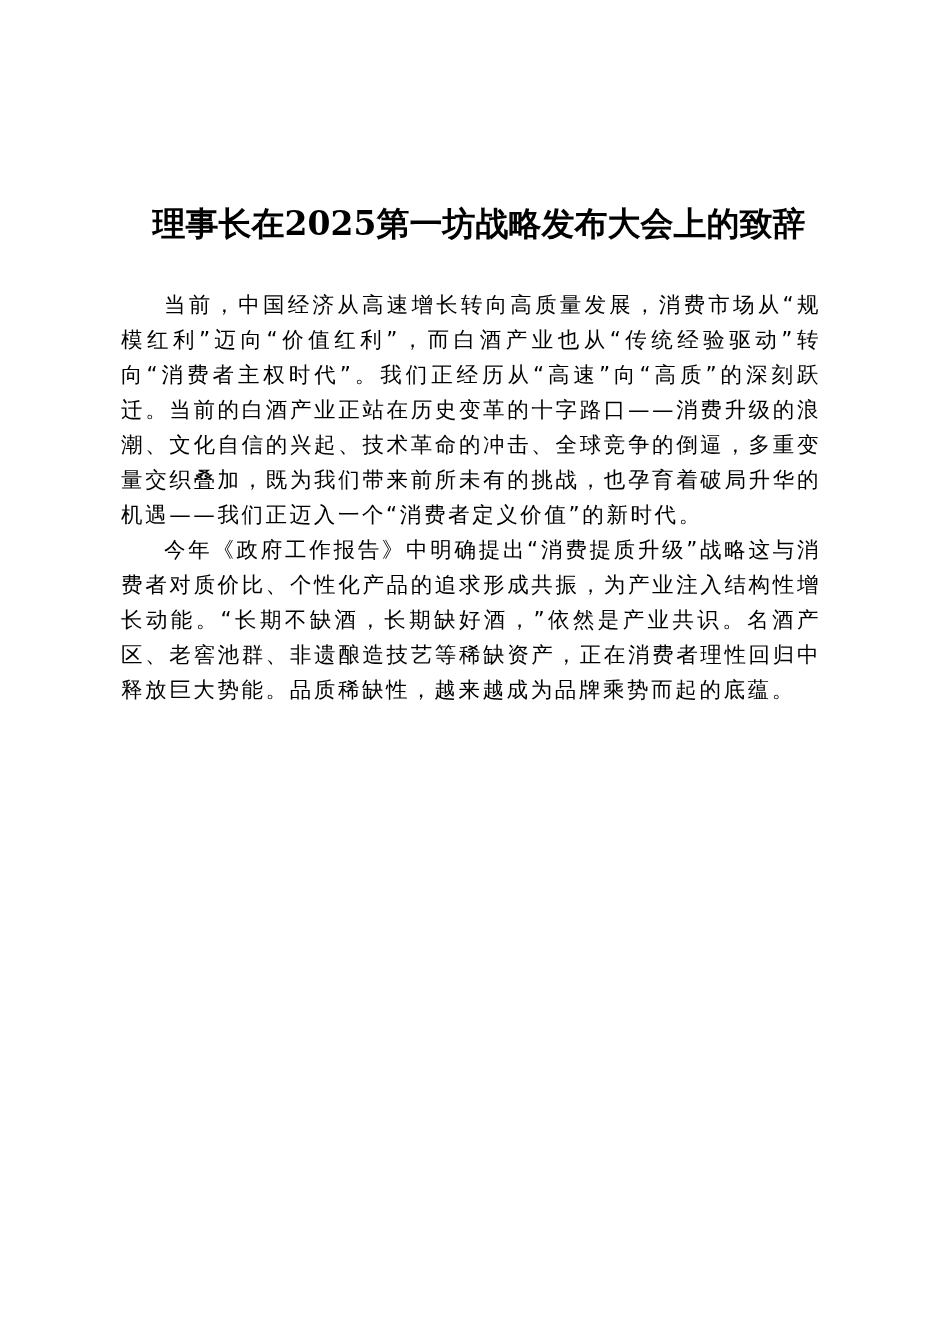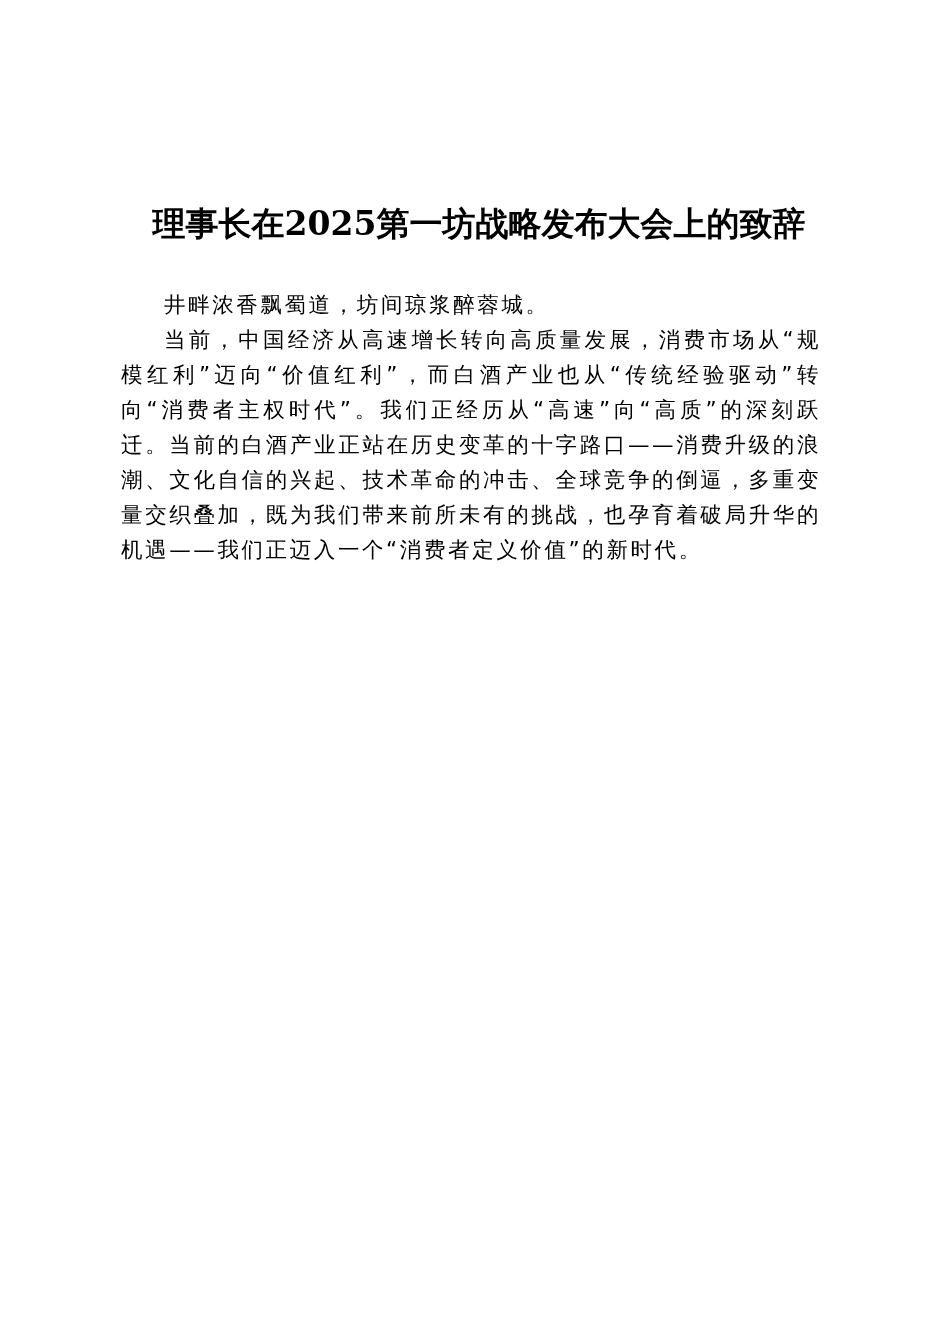--- a/index.html
+++ b/index.html
@@ -55,16 +55,16 @@
   .body p.first {
     text-indent: 2em;
   }
 </style>
 </head>
 <body>
 
 <div class="page">
   <h1 class="title">理事长在2025第一坊战略发布大会上的致辞</h1>
   <div class="body">
-    <p class="first">井畔浓香飘蜀道，坊间琼浆醉蓉城。</p>
     <p>当前，中国经济从高速增长转向高质量发展，消费市场从“规模红利”迈向“价值红利”，而白酒产业也从“传统经验驱动”转向“消费者主权时代”。我们正经历从“高速”向“高质”的深刻跃迁。当前的白酒产业正站在历史变革的十字路口——消费升级的浪潮、文化自信的兴起、技术革命的冲击、全球竞争的倒逼，多重变量交织叠加，既为我们带来前所未有的挑战，也孕育着破局升华的机遇——我们正迈入一个“消费者定义价值”的新时代。</p>
+    <p>今年《政府工作报告》中明确提出“消费提质升级”战略这与消费者对质价比、个性化产品的追求形成共振，为产业注入结构性增长动能。“长期不缺酒，长期缺好酒，”依然是产业共识。名酒产区、老窖池群、非遗酿造技艺等稀缺资产，正在消费者理性回归中释放巨大势能。品质稀缺性，越来越成为品牌乘势而起的底蕴。</p>
   </div>
 </div>
 
 </body></html>

